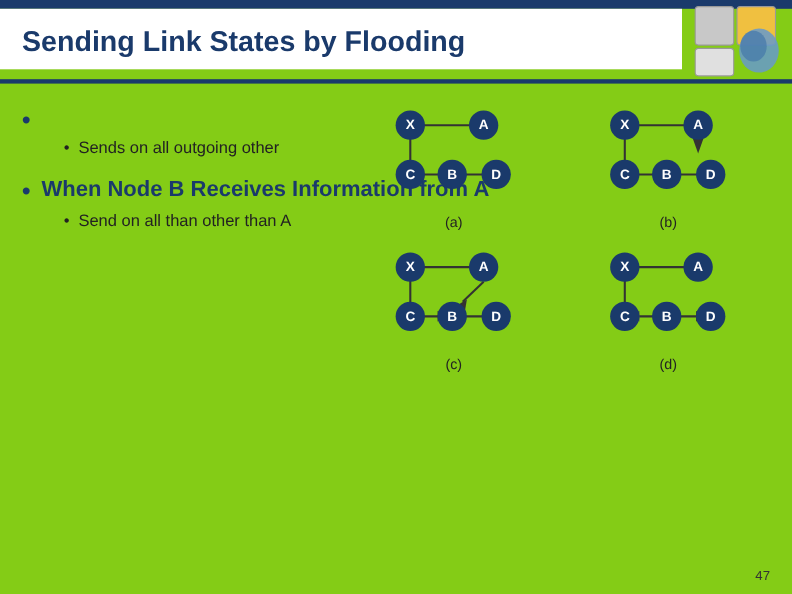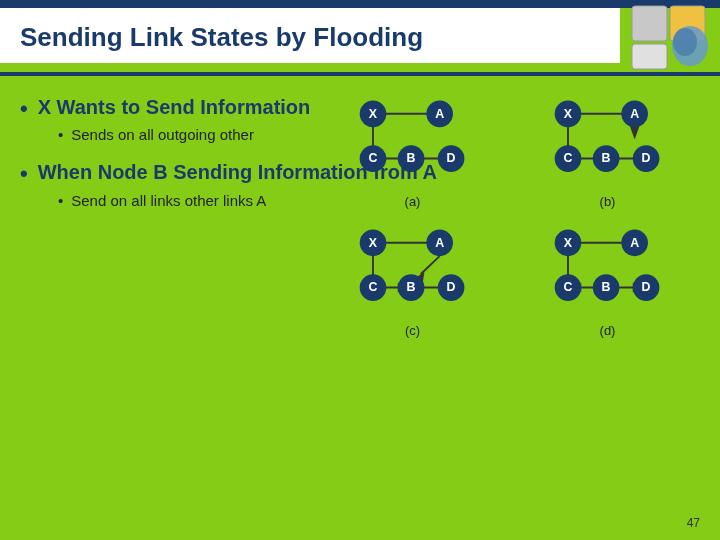--- a/index.html
+++ b/index.html
@@ -171,36 +171,35 @@
     <span class="title-text">Sending Link States by Flooding</span>
   </div>
 
   <div class="title-underline"></div>
 
   <div class="content">
 
     <div class="section1">
       <div class="bullet-main">
         <span class="dot">•</span>
-        <span>X Wants to Send Information</span>
       </div>
       <div class="bullet-sub">
         <span class="dot">•</span>
         <span>Sends on all outgoing other</span>
       </div>
     </div>
 
     <div class="section2">
       <div class="bullet-main">
         <span class="dot">•</span>
-        <span>When Node B Sending Information from A</span>
+        <span>When Node B Receives Information from A</span>
       </div>
       <div class="bullet-sub">
         <span class="dot">•</span>
-        <span>Send on all links other links A</span>
+        <span>Send on all than other than A</span>
       </div>
     </div>
 
   </div>
 
   <div class="diagrams">
 
     <div class="diagram">
       <svg class="graph-svg" viewBox="0 0 160 105">
 

